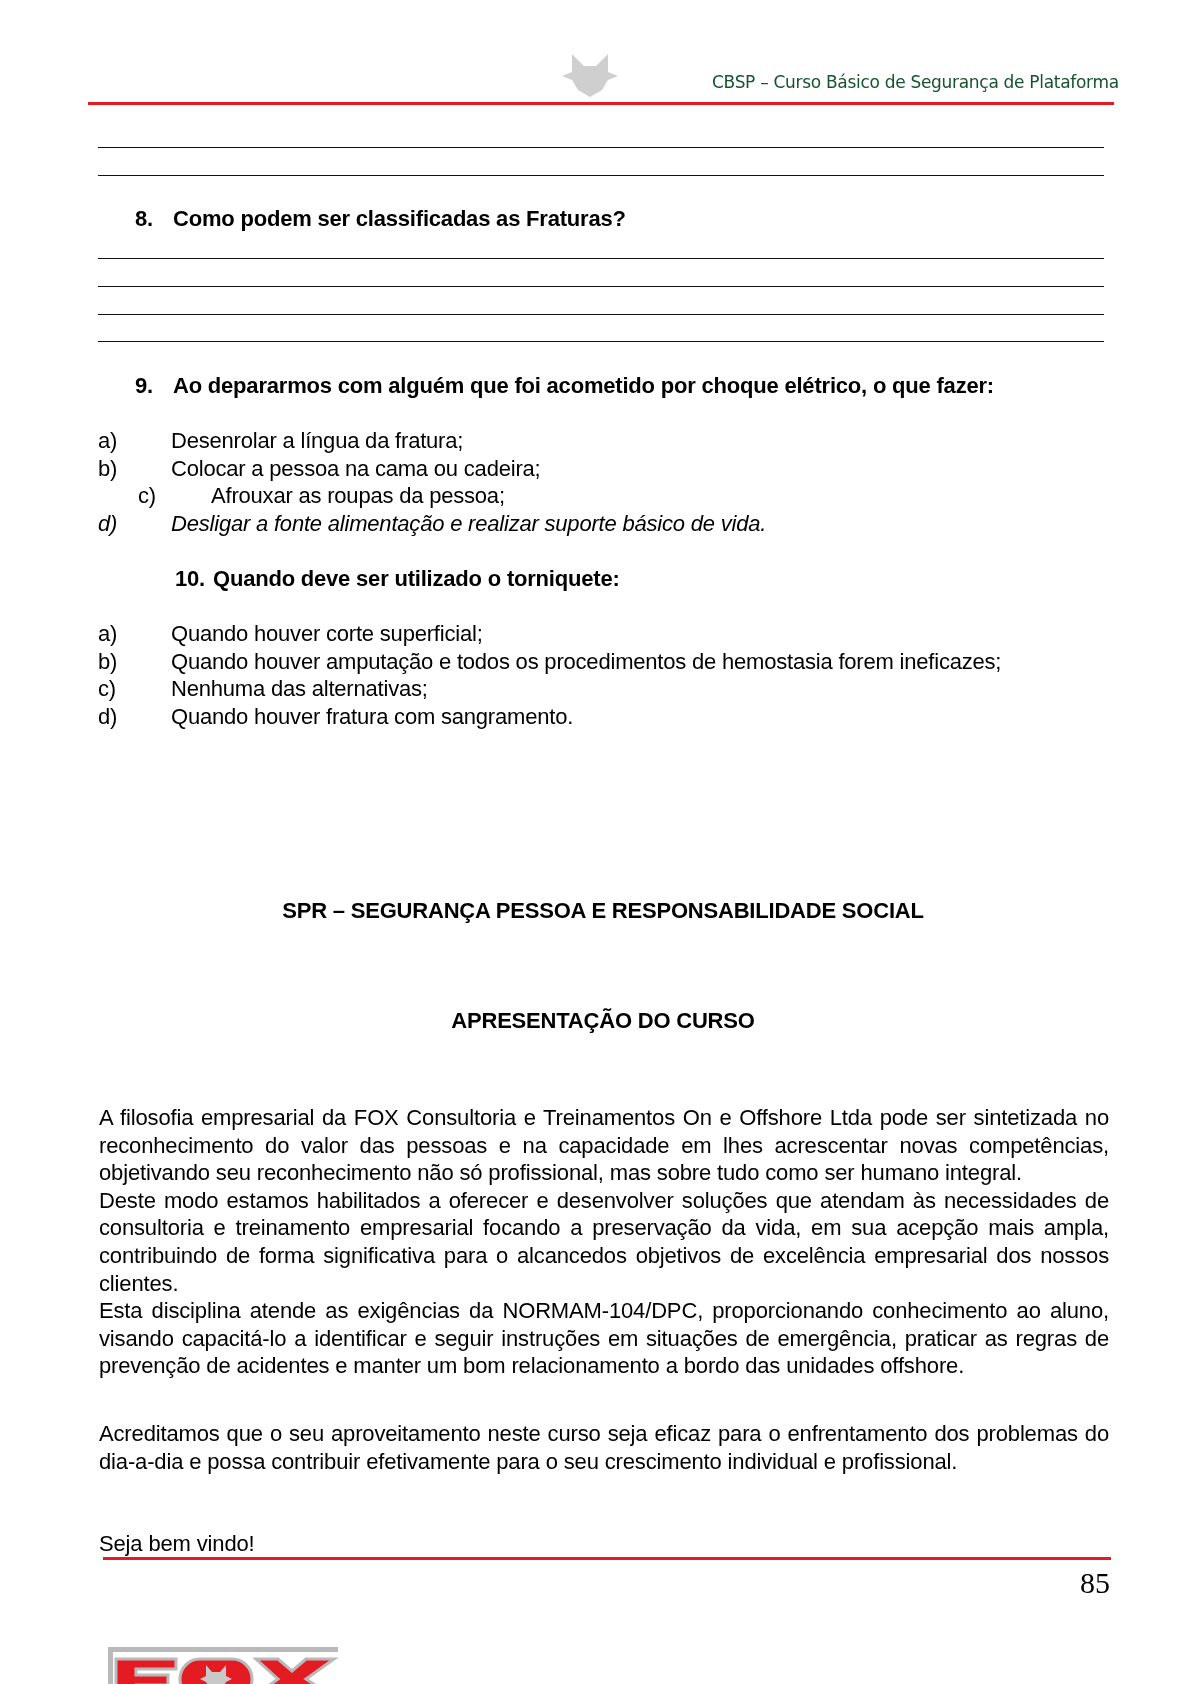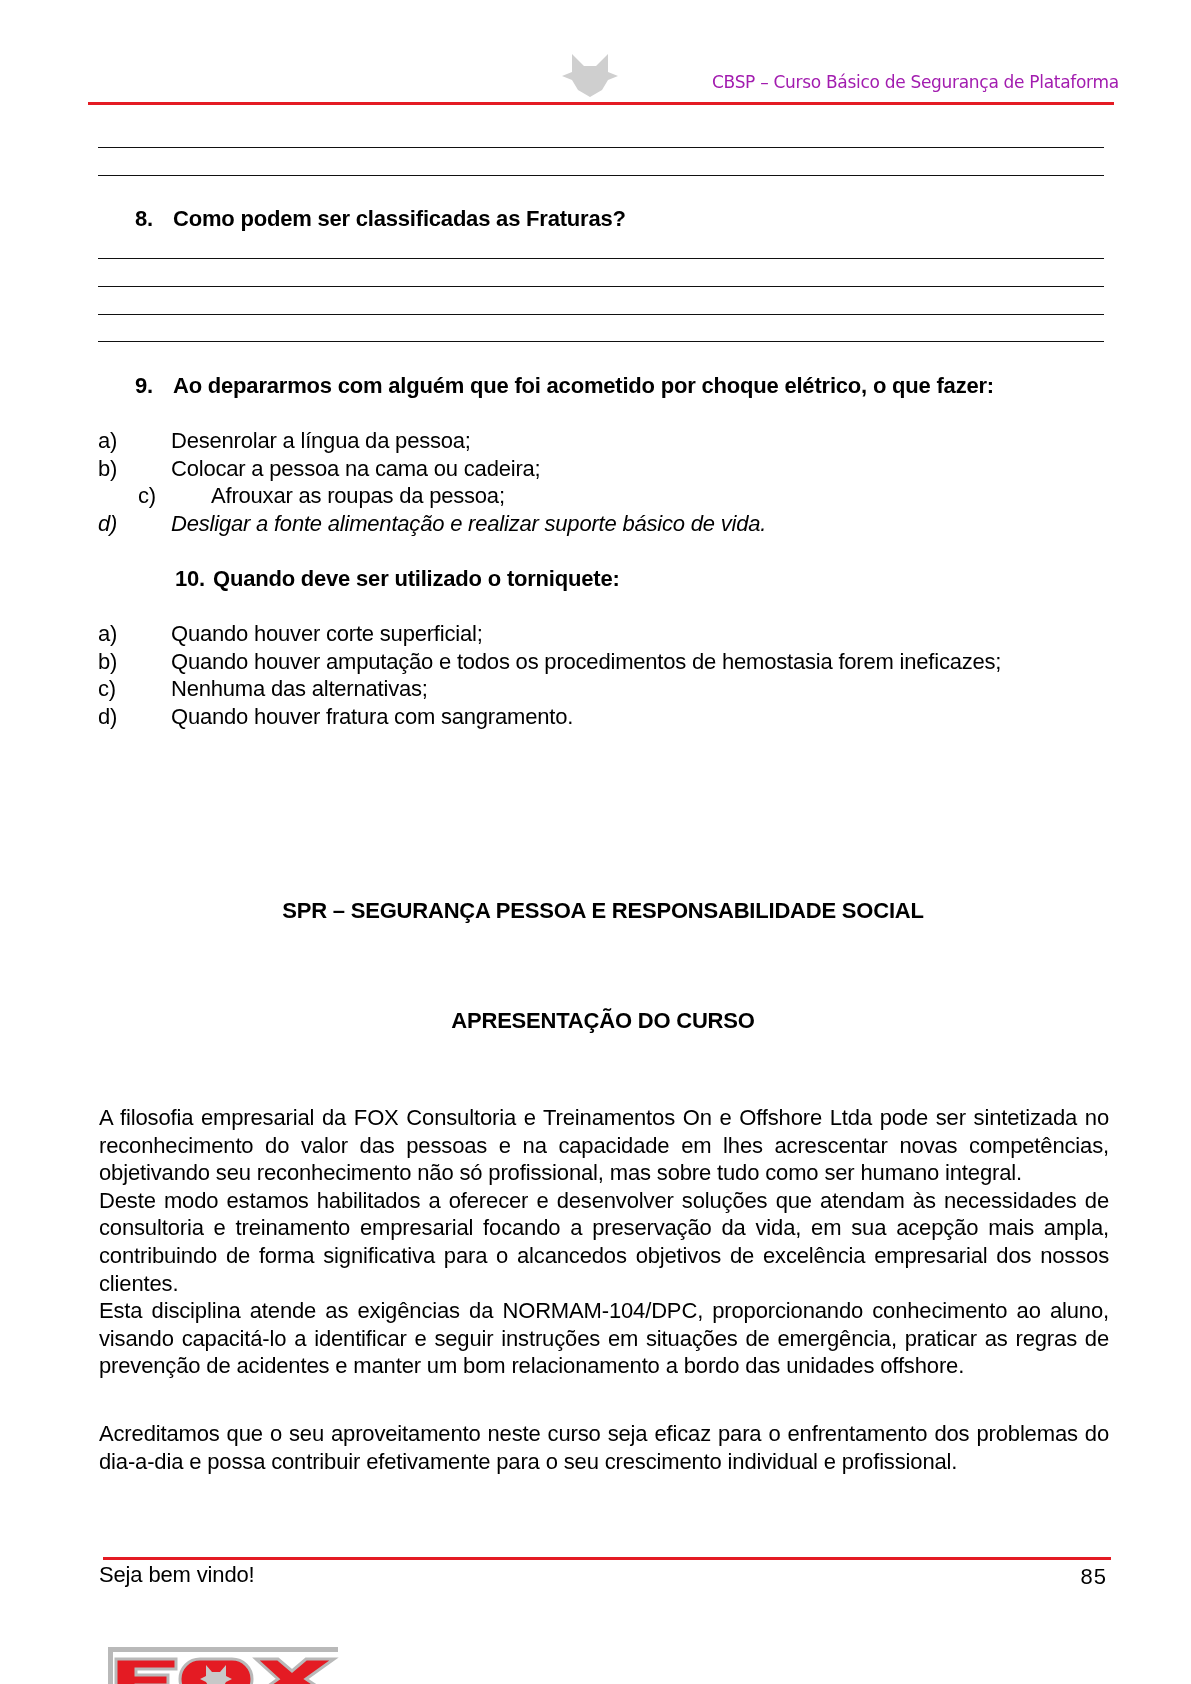--- a/index.html
+++ b/index.html
@@ -1,31 +1,31 @@
 <!DOCTYPE html>
 <html><head>
 <meta charset="utf-8">
 <style>
   html, body { margin: 0; padding: 0; background: #ffffff; }
   body { width: 1191px; height: 1684px; position: relative; overflow: hidden;
          font-family: "Liberation Sans", sans-serif; color: #000; }
   .abs { position: absolute; }
   .header-title { left: 712px; top: 72px; font-size: 17px; font-family: "DejaVu Sans", sans-serif;
-                  letter-spacing: -0.3px; color: #a21caf; white-space: nowrap; }
+                  letter-spacing: -0.3px; color: #14532d; white-space: nowrap; }
   .header-fox { left: 560px; top: 50px; width: 60px; height: 48px; }
   .red-rule { background: #e41b23; height: 3px; }
   .answer-line { left: 98px; width: 1006px; height: 0; border-top: 1.6px solid #111; }
   .question { left: 135px; font-weight: bold; font-size: 22px; white-space: nowrap; letter-spacing: -0.2px; }
   .question .qnum { display: inline-block; width: 38px; }
   .option { left: 98px; font-size: 22px; white-space: nowrap; letter-spacing: -0.2px; }
   .option .olbl { display: inline-block; width: 73px; }
   .section-title { left: 0; width: 1206px; text-align: center; font-weight: bold; font-size: 22px; letter-spacing: -0.2px; }
   .para { left: 99px; width: 1010px; font-size: 22px; line-height: 27.6px; text-align: justify; letter-spacing: -0.15px; }
   .para .last { text-align-last: left; }
-  .page-number { left: 1080px; top: 1566px; font-family: Liberation Mono, monospace; font-size: 22px; }
+  .page-number { left: 1080px; top: 1566px; font-family: Liberation Serif, serif; font-size: 30px; }
   .fox-logo { left: 106px; top: 1645px; width: 236px; height: 78px; }
 </style>
 </head>
 <body>
 
 <div class="abs header-fox">
   <svg width="60" height="48" viewBox="0 0 60 48">
     <path d="M12 4 L24 16 L36 16 L48 4 L48 22 L58 26 L48 30 L42 40 L30 47 L18 40 L12 30 L2 26 L12 22 Z" fill="#cfcfcf"></path>
   </svg>
 </div>
@@ -40,21 +40,21 @@
 </div>
 <div class="abs answer-line" style="top:258px;"></div>
 <div class="abs answer-line" style="top:286px;"></div>
 <div class="abs answer-line" style="top:314px;"></div>
 <div class="abs answer-line" style="top:341px;"></div>
 
 <div class="abs question" style="top:373px;">
   <span class="qnum">9.</span><span>Ao depararmos com alguém que foi acometido por choque elétrico, o que fazer:</span>
 </div>
 <div class="abs option" style="top:428px;">
-  <span class="olbl">a)</span><span>Desenrolar a língua da pessoa;</span>
+  <span class="olbl">a)</span><span>Desenrolar a língua da fratura;</span>
 </div>
 <div class="abs option" style="top:456px;">
   <span class="olbl">b)</span><span>Colocar a pessoa na cama ou cadeira;</span>
 </div>
 <div class="abs option" style="top:483px;margin-left:40px;">
   <span class="olbl">c)</span><span>Afrouxar as roupas da pessoa;</span>
 </div>
 <div class="abs option" style="top:511px;font-style:italic;">
   <span class="olbl">d)</span><span>Desligar a fonte alimentação e realizar suporte básico de vida.</span>
 </div>
@@ -79,21 +79,21 @@
 <div class="abs section-title" style="top:1008px;">APRESENTAÇÃO DO CURSO</div>
 
 <div class="abs para" style="top:1104px;">
   <div class="last">A filosofia empresarial da FOX Consultoria e Treinamentos On e Offshore Ltda pode ser sintetizada no reconhecimento do valor das pessoas e na capacidade em lhes acrescentar novas competências, objetivando seu reconhecimento não só profissional, mas sobre tudo como ser humano integral.</div>
   <div class="last">Deste modo estamos habilitados a oferecer e desenvolver soluções que atendam às necessidades de consultoria e treinamento empresarial focando a preservação da vida, em sua acepção mais ampla, contribuindo de forma significativa para o alcancedos objetivos de excelência empresarial dos nossos clientes.</div>
   <div class="last">Esta disciplina atende as exigências da NORMAM-104/DPC, proporcionando conhecimento ao aluno, visando capacitá-lo a identificar e seguir instruções em situações de emergência, praticar as regras de prevenção de acidentes e manter um bom relacionamento a bordo das unidades offshore.</div>
 </div>
 <div class="abs para" style="top:1420px;">
   <div class="last">Acreditamos que o seu aproveitamento neste curso seja eficaz para o enfrentamento dos problemas do dia-a-dia e possa contribuir efetivamente para o seu crescimento individual e profissional.</div>
 </div>
-<div class="abs para" style="top:1530px;margin-top:31px;">
+<div class="abs para" style="top:1530px;">
   <div class="last">Seja bem vindo!</div>
 </div>
 
 <div class="abs red-rule" style="left:103px; top:1557px; width:1008px;"></div>
 <div class="abs page-number">85</div>
 
 <div class="abs fox-logo">
   <svg width="236" height="78" viewBox="0 0 236 78">
 
     <path d="M2 2 L232 2 L232 7 L7 7 L7 58 L60 58 L60 63 L2 63 Z" fill="#b9b9b9"></path>

